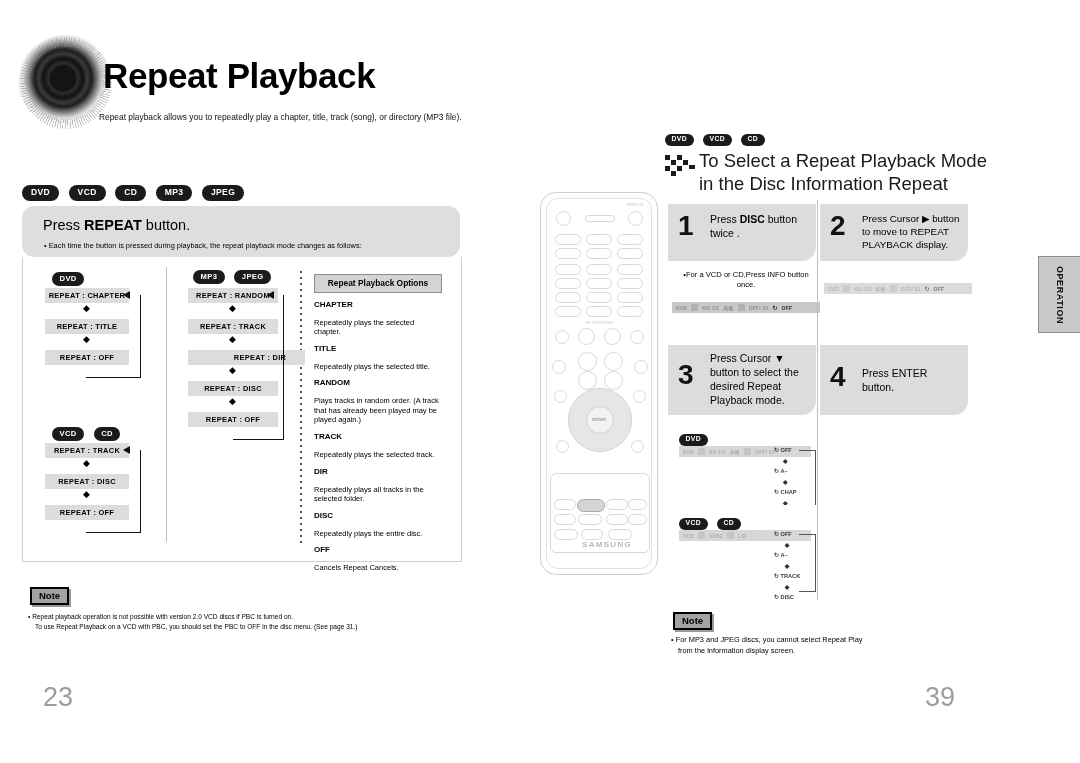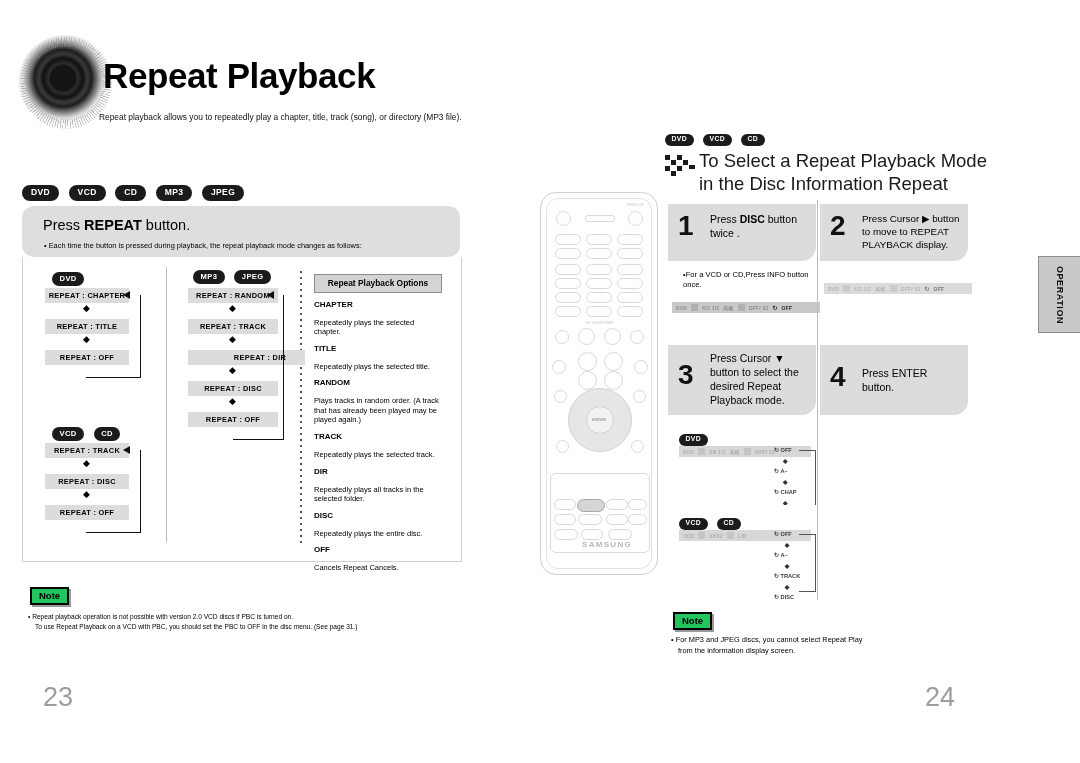--- a/index.html
+++ b/index.html
@@ -84,21 +84,21 @@
   .optbox{position:absolute;left:314px;top:274px;width:128px;}
   .optTitle{
     background:#d4d4d4;border:1px solid #8d8d8d;font-size:8.4px;font-weight:bold;
     text-align:center;padding:3px 0 3.5px;
   }
   .optTerm{font-size:8px;font-weight:bold;margin-top:7px;}
   .optDesc{font-size:7.5px;line-height:1.28;margin-top:9px;}
 
   
   .noteTag{
-    display:inline-block;border:2px solid #000;background:#22c55e;
+    display:inline-block;border:2px solid #000;background:#a3a3a3;
     font-size:9.5px;font-weight:bold;padding:1px 7px 2px;
     box-shadow:2px 2px 0 #9a9a9a;
   }
   .noteBody{font-size:6.6px;line-height:1.55;}
 
   
   .pgnum{position:absolute;font-size:27px;color:#9d9d9d;}
 
   
   .h2{
@@ -382,21 +382,21 @@
       <div>in the Disc Information Repeat</div>
     </div>
 
     <div class="step" style="left:668px;top:204px;width:148px;height:57px;">
       <div class="stepnum">1</div>
       <div class="steptext" style="width:100px;">
         <span>Press </span><b>DISC</b><span style="white-space:pre-line"> button
 twice .</span>
       </div>
     </div>
-    <div class="subpanel" style="left:668px;top:261px;width:148px;height:62px;">
+    <div class="subpanel" style="left:668px;top:261px;width:148px;height:62px;text-align:center;">
       <div class="subnote" style="position:absolute;left:15px;top:9px;width:126px;">•For a VCD or CD,Press INFO button once.</div>
       <div class="osd" style="left:4px;top:41px;width:140px;">
         <span>DVD</span>
         <span class="sq"></span>
         <span>KO 1/2</span>
         <span>高級</span>
         <span class="sq"></span>
         <span>OFF/ 02</span>
         <span class="rep-ic on">↻</span>
         <span class="on">OFF</span>
@@ -485,16 +485,16 @@
     </div>
 
     <div style="position:absolute;left:673px;top:610px;">
       <span class="noteTag">Note</span>
     </div>
     <div class="noteBody" style="position:absolute;left:671px;top:634px;width:330px;font-size:7.4px;">
       <div>• For MP3 and JPEG discs, you cannot select Repeat Play</div>
       <div style="padding-left:7px;">from the information display screen.</div>
     </div>
 
-    <div class="pgnum" style="left:925px;top:682px;">24</div>
+    <div class="pgnum" style="left:925px;top:682px;">39</div>
   </div>
 
 </div>
 
 </body></html>

